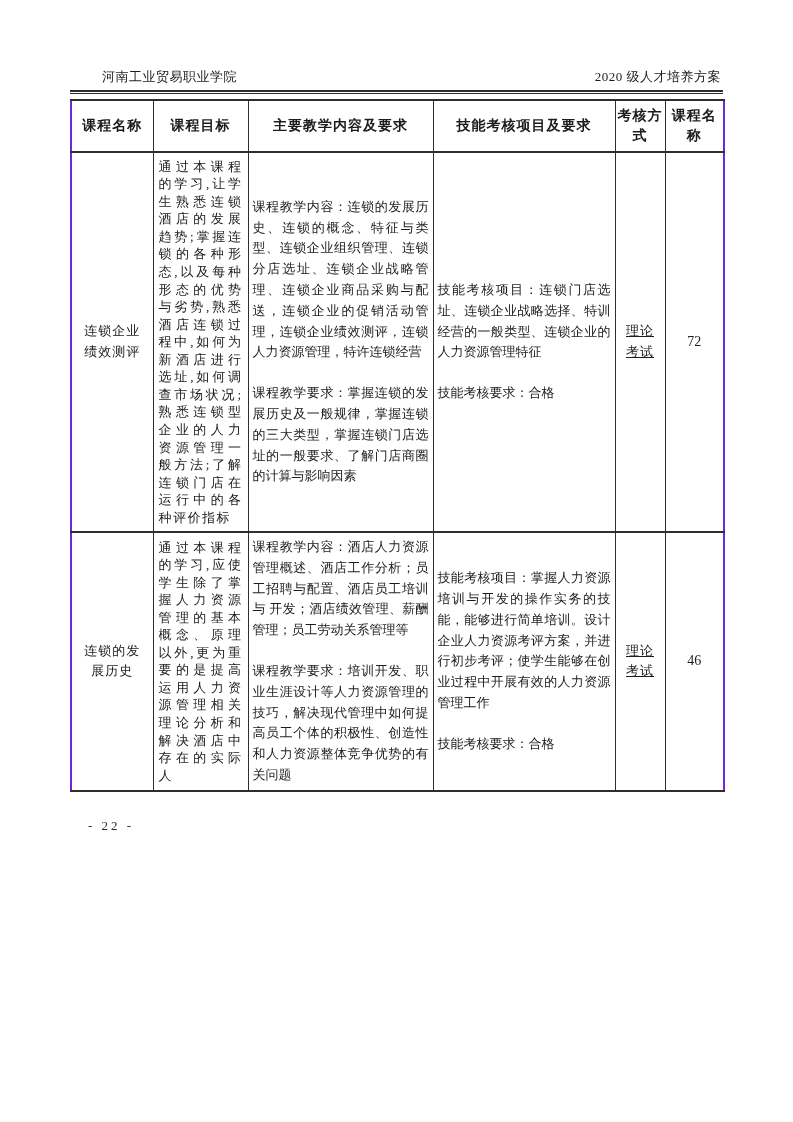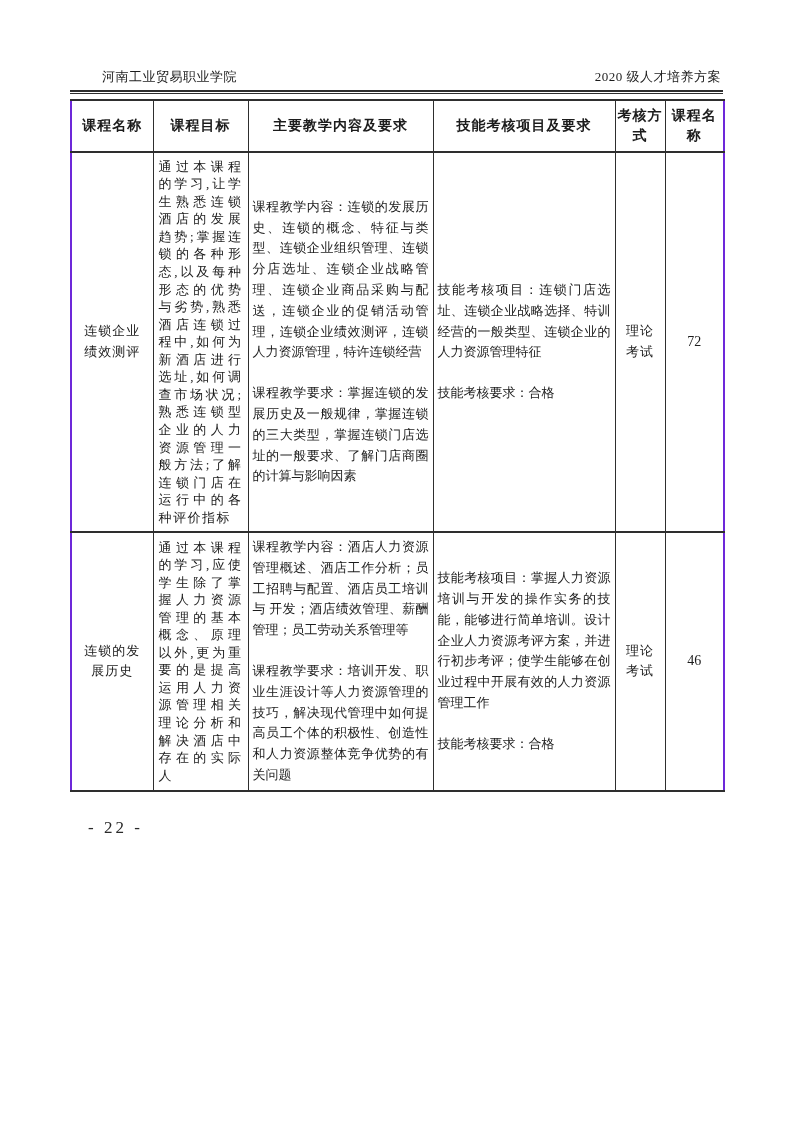--- a/index.html
+++ b/index.html
@@ -66,31 +66,32 @@
     line-height: 1.6;
     padding: 4px 4px;
   }
   td.cell-content p, td.cell-assessment p { margin: 0 0 20px 0; }
   td.cell-content p:last-child, td.cell-assessment p:last-child { margin-bottom: 0; }
   td.cell-method {
     text-align: center;
     line-height: 1.6;
     padding: 0 10px;
     letter-spacing: 1px;
+    text-decoration: underline;
   }
   td.cell-hours { text-align: center; font-size: 14px !important; }
 
   tr.row-continued { height: 249px; }
   tr.row-chain    { height: 380px; }
   tr.row-hr       { height: 236px; }
 
   .page-number {
     margin-top: 26px;
     padding-left: 18px;
-    font-size: 17px;
+    font-size: 13px;
     letter-spacing: 3px;
     color: #2a2a2a;
   }
 </style>
 </head>
 <body>
 
 <div class="page">
 
   <div class="page-header">

